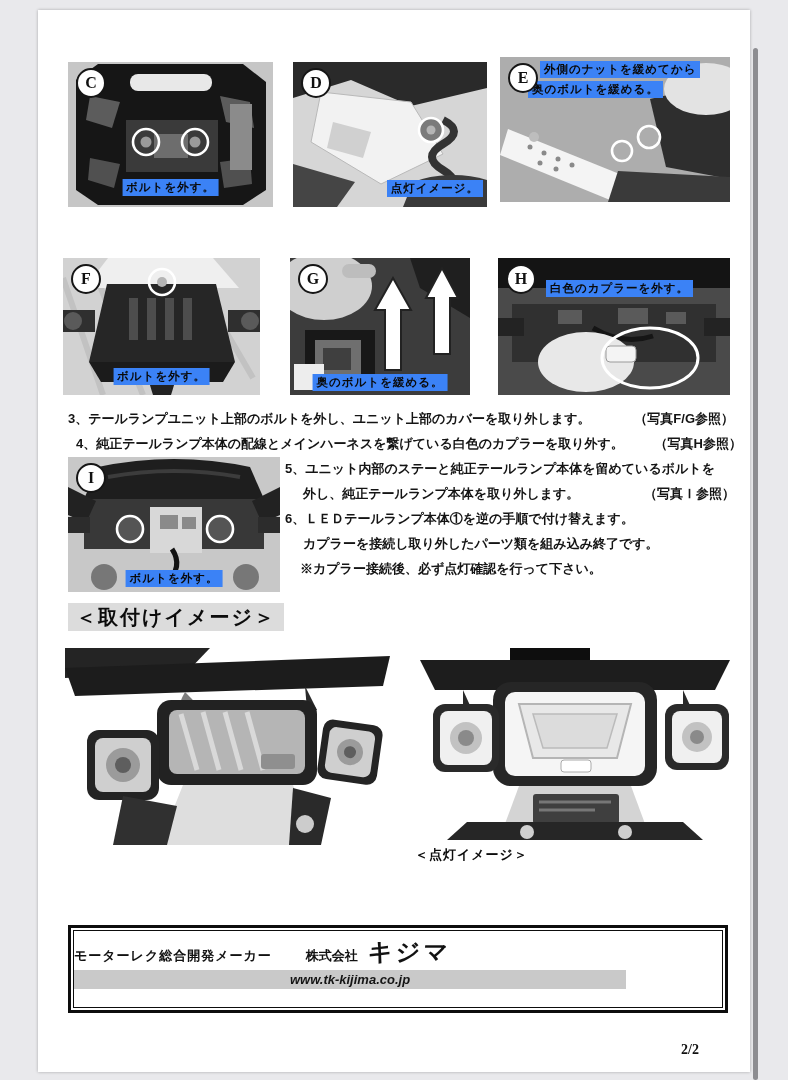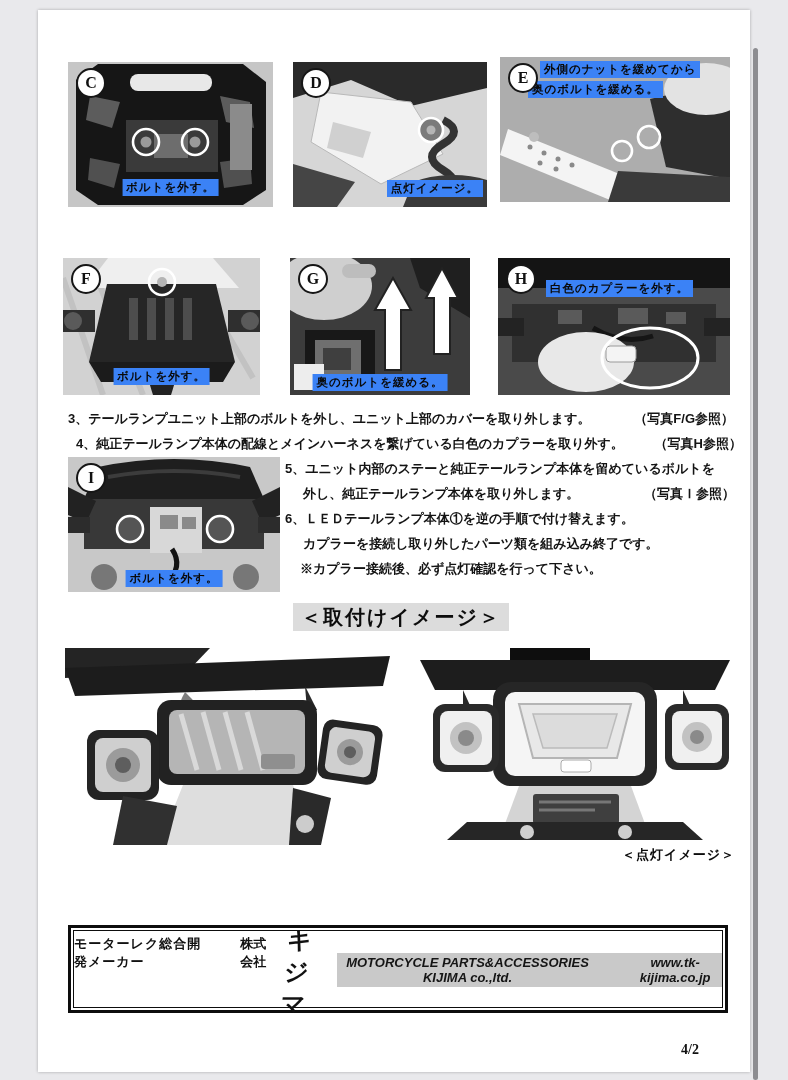--- a/index.html
+++ b/index.html
@@ -15,29 +15,29 @@
         font-weight:bold;font-size:16px;line-height:26px;text-align:center;z-index:3}
   .photo-caption{position:absolute;background:#3b82f6;color:#0a0a0a;font-weight:bold;
         font-size:11.5px;letter-spacing:1px;padding:1px 4px;white-space:nowrap;z-index:2}
   .step{position:absolute;font-size:13px;line-height:17px;font-weight:bold;color:#141414}
   .flexline{display:flex;justify-content:space-between}
   .indent16{padding-left:16px}
   .indent18{padding-left:18px}
   .indent15{padding-left:15px}
   .steps56{position:absolute;left:247px;top:446px;width:450px;font-size:13px;line-height:25px;
         font-weight:bold;color:#141414}
-  .install-heading{position:absolute;left:30px;top:594px;width:666px;text-align:center}
+  .install-heading{position:absolute;left:30px;top:594px;width:666px;}
   .install-heading span{background:#dcdcdc;font-size:20px;font-weight:bold;letter-spacing:2px;
         padding:3px 8px;color:#0c0c0c}
-  .lit-caption{position:absolute;left:377px;top:836px;width:320px;text-align:right;
+  .lit-caption{position:absolute;left:377px;top:836px;width:320px;text-align:left;
         font-size:13px;font-weight:bold;letter-spacing:1px;color:#0c0c0c}
   .footer-box{position:absolute;left:30px;top:915px;width:660px;height:88px;
         border:3px solid #0d0d0d;box-sizing:border-box;background:#fff}
   .footer-inner{position:absolute;left:2px;top:2px;right:2px;bottom:2px;border:1px solid #0d0d0d;
-        display:flex;align-items:center}
+        display:flex;flex-direction:column;align-items:flex-start}
   .f-row1{margin-top:5px;display:flex;align-items:baseline;gap:34px}
   .f-maker{font-size:13px;font-weight:bold;letter-spacing:1px}
   .f-co{display:flex;align-items:baseline;gap:10px}
   .f-prefix{font-size:13px;font-weight:bold}
   .f-kijima{font-size:24px;font-weight:bold;letter-spacing:3px;transform:skewX(-6deg)}
   .f-row2{margin-top:2px;width:552px;background:#c9c9c9;text-align:center;display:flex;
         justify-content:center;gap:30px;font-size:13px;font-weight:bold;font-style:italic;
         padding:2px 0;color:#151515}
   .f-row3{margin-top:4px;font-size:13.5px;font-weight:bold;letter-spacing:.5px}
   .page-num{position:absolute;left:612px;top:1032px;width:80px;text-align:center;
@@ -297,23 +297,22 @@
     <div class="footer-box">
       <div class="footer-inner">
         <div class="f-row1">
           <span class="f-maker">モーターレク総合開発メーカー</span>
           <span class="f-co">
             <span class="f-prefix">株式会社</span>
             <span class="f-kijima">キジマ</span>
           </span>
         </div>
         <div class="f-row2">
-          <span>MOTORCYCLE  PARTS&amp;ACCESSORIES  KIJIMA  co.,ltd.</span>
           <span>www.tk-kijima.co.jp</span>
         </div>
       </div>
     </div>
 
-    <div class="page-num">4/2</div>
+    <div class="page-num">2/2</div>
   </div>
 
   <div class="scroll-thumb"></div>
 </div>
 
 </body></html>

